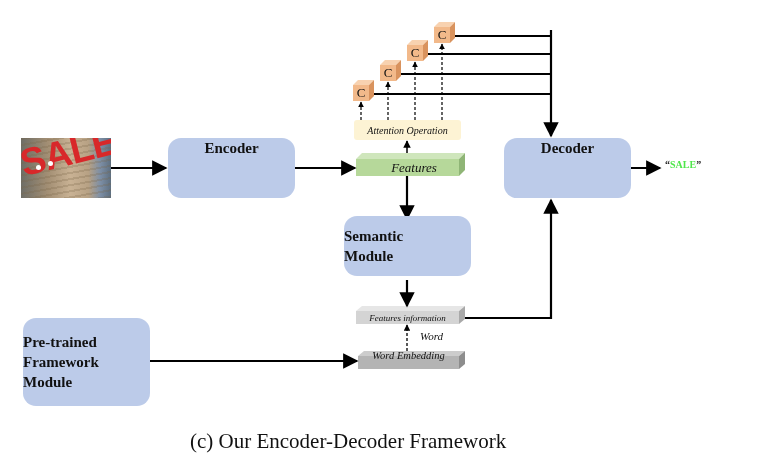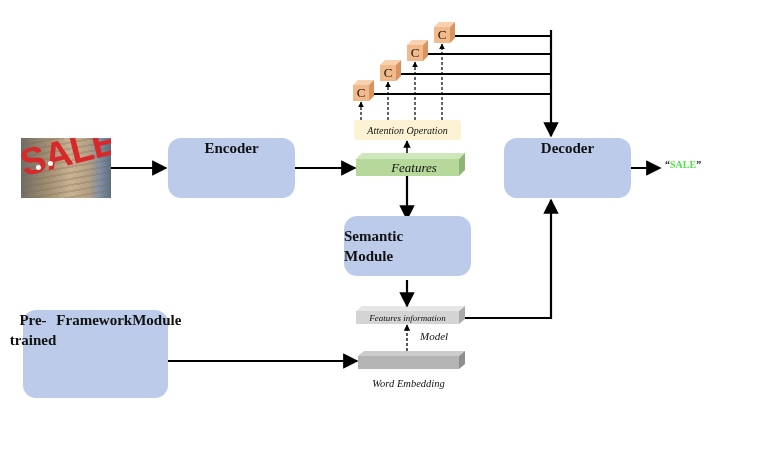--- a/index.html
+++ b/index.html
@@ -126,37 +126,38 @@
   <div class="node" style="left:168px;top:138px;width:127px;height:60px">
     <span>Encoder</span>
   </div>
   <div class="node" style="left:504px;top:138px;width:127px;height:60px">
     <span>Decoder</span>
   </div>
   <div class="node" style="left:344px;top:216px;width:127px;height:60px;flex-direction:column">
     <span>Semantic</span>
     <span>Module</span>
   </div>
-  <div class="node" style="left:23px;top:310px;width:145px;height:88px;flex-direction:row">
+  <div class="node" style="left:23px;top:318px;width:127px;height:88px;flex-direction:column">
     <span>Pre-trained</span>
     <span>Framework</span>
     <span>Module</span>
   </div>
 
   <div class="slab" style="left:354px;top:120px;width:107px;height:20px;font-size:10px">Attention Operation</div>
   <div class="slab" style="left:356px;top:159px;width:116px;height:17px;font-size:13px">Features</div>
   <div class="slab" style="left:356px;top:311px;width:103px;height:13px;font-size:9px">Features information</div>
-  <div class="slab" style="left:358px;top:372px;width:101px;height:22px;font-size:10.5px">Word Embedding</div>
+  <div class="slab" style="left:358px;top:344px;width:101px;height:22px;font-size:10.5px">Word Embedding</div>
 
-  <div class="loss" style="left:420px;top:330px">Model</div>
+  <div class="loss" style="left:420px;top:330px">Word</div>
 
   <div id="cube-labels">
       <div class="cube-label" style="left: 353px; top: 85px;">C</div>
       <div class="cube-label" style="left: 380px; top: 65px;">C</div>
       <div class="cube-label" style="left: 407px; top: 45px;">C</div>
       <div class="cube-label" style="left: 434px; top: 27px;">C</div>
     </div>
 
   <div class="quote" style="left:665px;top:159px">
     <span>“</span><span class="word">SALE</span><span>”</span>
   </div>
 
+  <div class="caption" style="left:190px;top:429px">(c)  Our Encoder-Decoder Framework</div>
 </div>
 
 </body></html>

